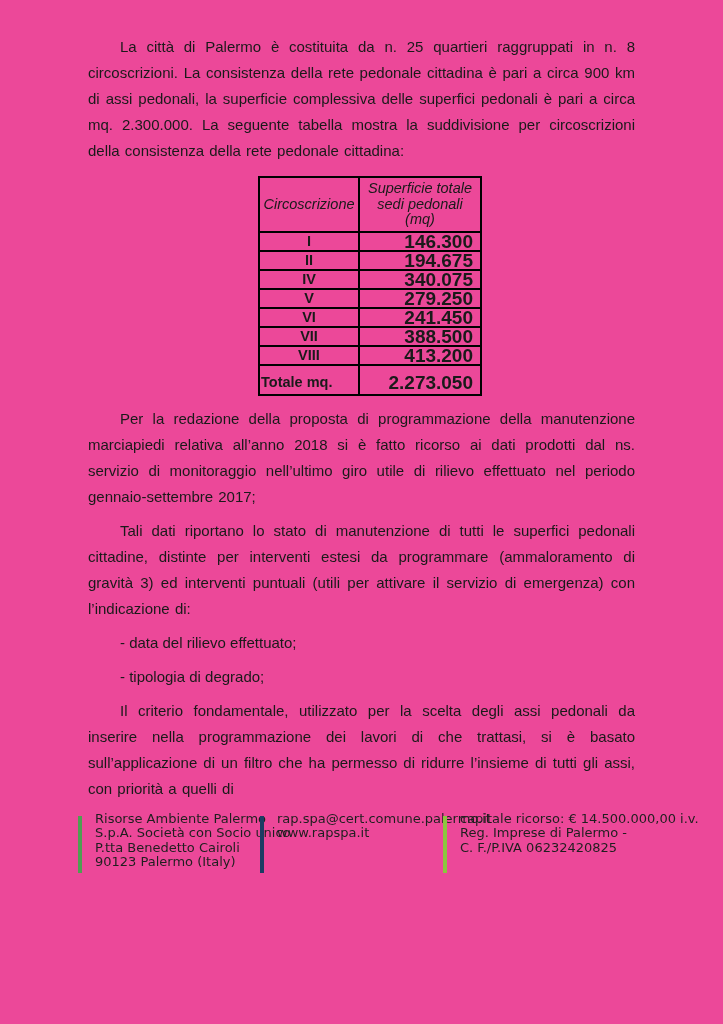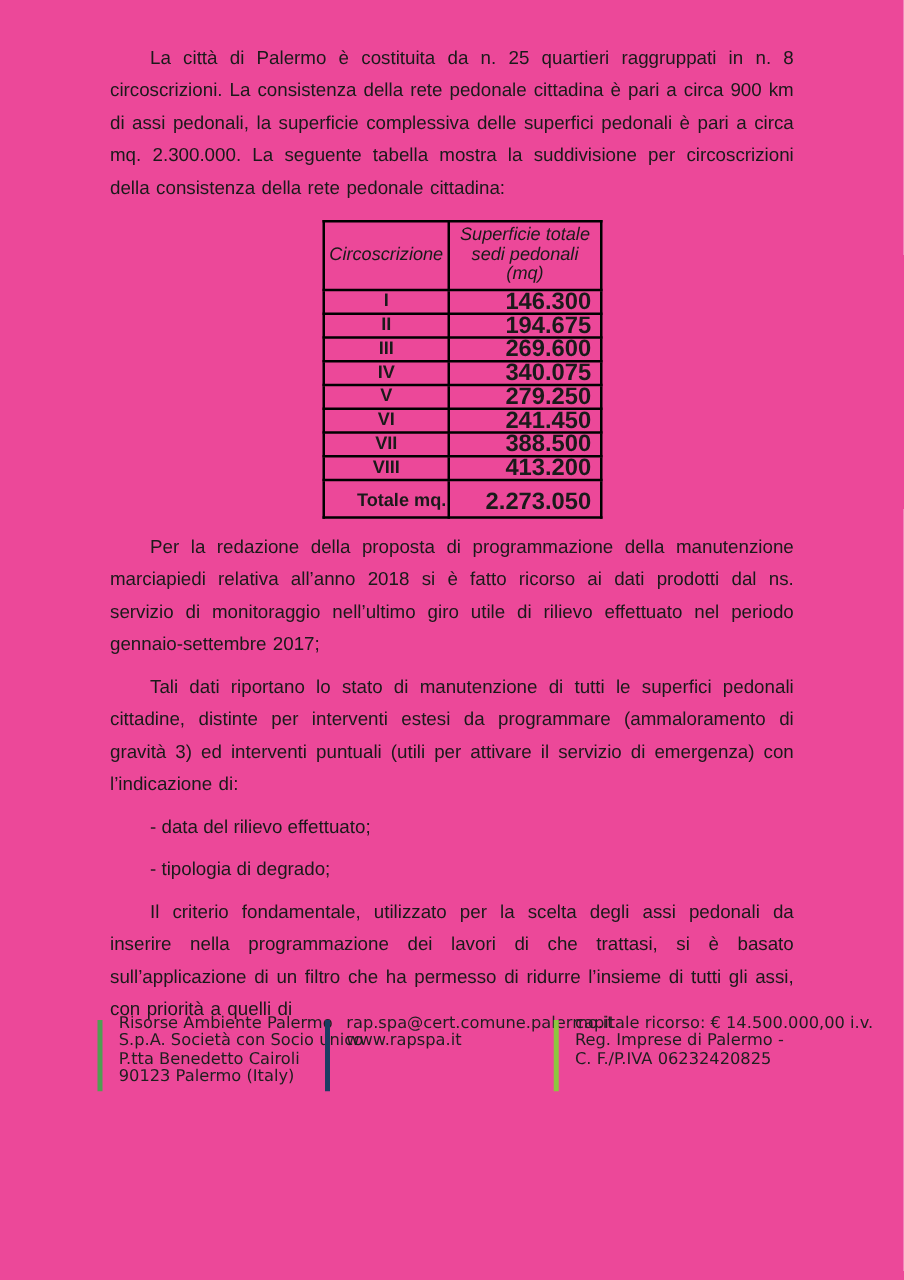--- a/index.html
+++ b/index.html
@@ -44,21 +44,21 @@
   .doc-table td.roman {
     text-align: center; font-weight: bold;
     font-size: 14.5px; line-height: 15px; padding: 1px 0 1px 0;
   }
   .doc-table td.num {
     text-align: right; font-weight: bold;
     font-size: 19px; line-height: 15px; padding: 1px 7px 1px 0;
   }
   .doc-table tr.total-row td { padding-top: 9px; padding-bottom: 4px; }
   .doc-table td.total-label {
-    text-align: right; font-weight: bold; font-size: 14.5px; line-height: 15px;
+    text-align: left; font-weight: bold; font-size: 14.5px; line-height: 15px;
   }
 
   .footer { position: absolute; top: 812px; left: 0; width: 723px; height: 70px; }
   .footer-col { position: absolute; top: 0; display: flex; }
   .footer-col .bar { width: 4px; height: 57px; margin-top: 4px; flex: 0 0 auto; }
   .footer-col .lines {
     margin-left: 13px;
     font-family: "DejaVu Sans", sans-serif;
     font-size: 13px; line-height: 14.4px; color: #1f1f1f;
     white-space: nowrap;
@@ -91,24 +91,20 @@
         </tr>
       </thead>
       <tbody>
         <tr>
           <td class="roman">I</td>
           <td class="num">146.300</td>
         </tr>
         <tr>
           <td class="roman">II</td>
           <td class="num">194.675</td>
-        </tr>
-        <tr>
-          <td class="roman">III</td>
-          <td class="num">269.600</td>
         </tr>
         <tr>
           <td class="roman">IV</td>
           <td class="num">340.075</td>
         </tr>
         <tr>
           <td class="roman">V</td>
           <td class="num">279.250</td>
         </tr>
         <tr>

